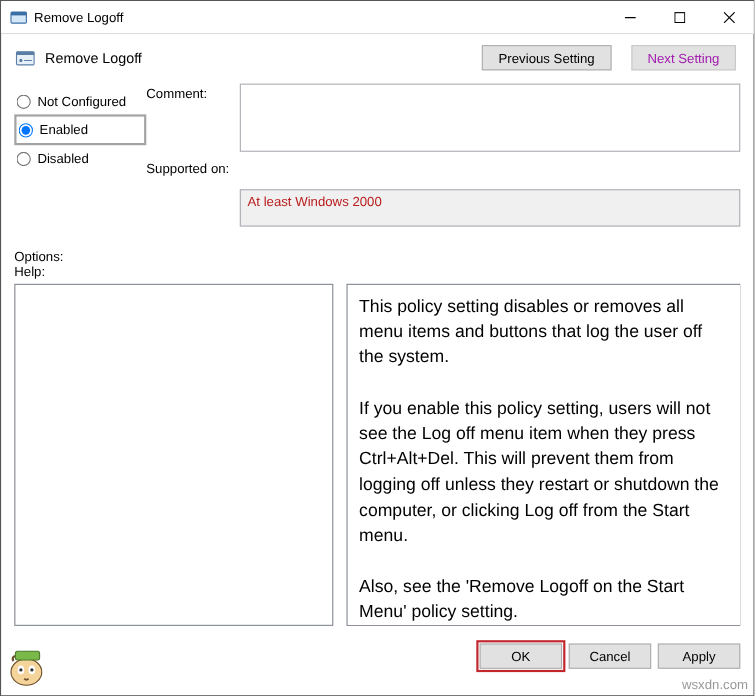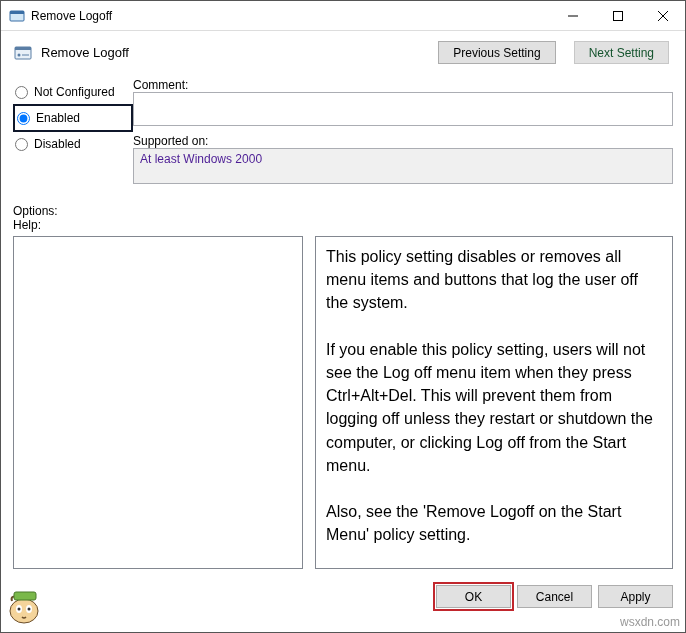--- a/index.html
+++ b/index.html
@@ -11,34 +11,34 @@
     .titlebar .icon { width: 16px; height: 16px; margin: 0 6px 0 8px; display: flex; align-items: center; justify-content: center; }
     .titlebar .title { flex: 1; font-size: 12px; }
     .win-controls { display: flex; height: 100%; }
     .win-btn { width: 45px; height: 100%; display: flex; align-items: center; justify-content: center; background: #fff; border: none; font-size: 13px; font-family: "Segoe MDL2 Assets", sans-serif; cursor: pointer; }
     
     .header-row { display: flex; align-items: center; padding: 10px 12px 6px 12px; }
     .header-icon { width: 20px; height: 20px; margin-right: 8px; display: flex; align-items: center; justify-content: center; }
     .header-title { font-size: 13px; flex: 1; }
     .nav-btns { display: flex; gap: 18px; margin-right: 4px; }
     .btn { height: 23px; padding: 0 14px; background: #e1e1e1; border: 1px solid #adadad; cursor: pointer; font-size: 12px; }
-    .btn:disabled { color: #14532d; background: #e1e1e1; border-color: #c7c7c7; cursor: default; }
+    .btn:disabled { color: #a21caf; background: #e1e1e1; border-color: #c7c7c7; cursor: default; }
     
     .config-area { display: flex; padding: 6px 12px 0 12px; }
     .state-col { width: 120px; padding-top: 4px; }
     .radio-row { display: flex; align-items: center; height: 24px; padding: 2px 2px; }
     .radio-row input { margin-right: 6px; width: 13px; height: 13px; }
     .radio-row label { font-size: 12px; }
-    .highlight-box { border: 2px solid #0f172a; }
+    .highlight-box { border: 2px solid #a3a3a3; }
     
     .fields-col { flex: 1; display: flex; flex-direction: column; }
-    .field-row { display: flex; margin-bottom: 6px; flex-direction: column; }
+    .field-row { display: flex; margin-bottom: 6px; }
     .field-label { width: 85px; text-align: left; padding-top: 2px; font-size: 12px; }
     .comment-box { flex: 1; height: 62px; border: 1px solid #abadb3; resize: none; padding: 2px 4px; font-family: inherit; font-size: 12px; overflow-y: scroll; }
-    .supported-box { flex: 1; height: 34px; border: 1px solid #abadb3; resize: none; padding: 3px 6px; font-family: inherit; font-size: 12px; overflow-y: scroll; background: #f0f0f0; color: #4c1d95; }
+    .supported-box { flex: 1; height: 34px; border: 1px solid #abadb3; resize: none; padding: 3px 6px; font-family: inherit; font-size: 12px; overflow-y: scroll; background: #f0f0f0; color: #b91c1c; margin-top: 28px; }
     
     .labels-row { display: flex; padding: 14px 12px 4px 12px; flex-direction: column; }
     .labels-row .opt-label { width: 300px; font-size: 12px; }
     .labels-row .help-label { font-size: 12px; }
     
     .panels-row { display: flex; padding: 0 12px 8px 12px; gap: 12px; flex: 1; min-height: 0; }
     .options-panel { width: 290px; border: 1px solid #828790; background: #fff; }
     .help-panel { flex: 1; border: 1px solid #828790; background: #fff; padding: 8px 10px; overflow-y: auto; font-size: 16px; line-height: 1.45; white-space: pre-wrap; }
     
     .footer { display: flex; justify-content: flex-end; gap: 6px; padding: 8px 12px 24px 12px; }

